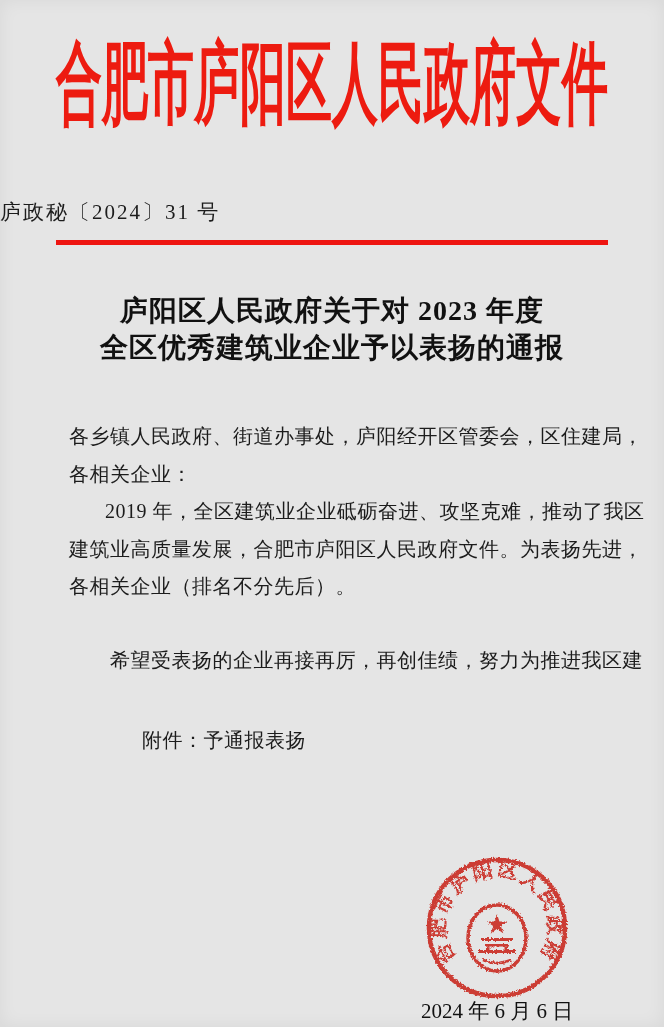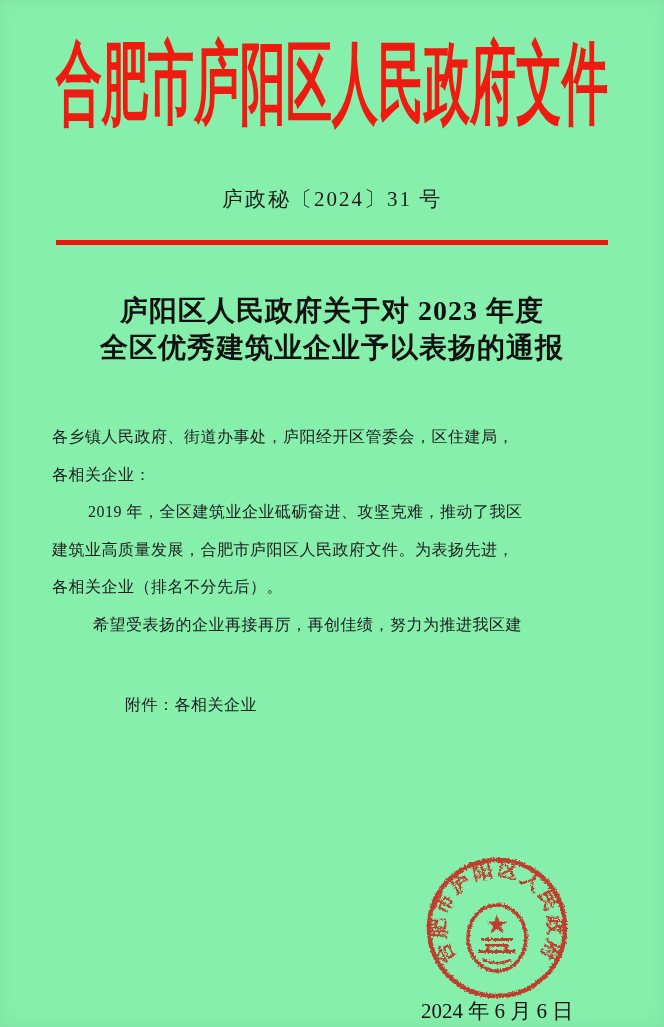--- a/index.html
+++ b/index.html
@@ -5,40 +5,39 @@
   * { margin: 0; padding: 0; box-sizing: border-box; }
   html, body { background: #ffffff; }
   body {
     width: 664px; height: 1027px;
     font-family: "Liberation Serif", "DejaVu Serif", serif;
     overflow: hidden;
   }
   .page {
     position: relative;
     width: 664px; height: 1027px;
-    background: #86efac;
+    background: #e5e5e5;
     box-shadow: inset 0 0 18px rgba(0,0,0,0.06);
   }
   .header-title {
     position: absolute;
     top: 35px; left: 30px; right: 30px;
     height: 97px; line-height: 97px;
     text-align: center;
     font-size: 46px;
     font-weight: bold;
     color: #ed1b10;
     letter-spacing: 0px;
     transform: scaleY(1.95);
     transform-origin: center;
     white-space: nowrap;
   }
   .doc-number {
     position: absolute;
-    top: 185px; left: 0; right: 0;
-    text-align: center;
+    top: 198px; left: 0; right: 0;
     font-size: 21px;
     color: #1c1c1c;
     letter-spacing: 2px;
   }
   .red-line {
     position: absolute;
     top: 240px; left: 56px;
     width: 552px; height: 5px;
     background: #ee1511;
     border: none;
@@ -48,31 +47,31 @@
     top: 292px; left: 0; right: 0;
     text-align: center;
     font-size: 28px;
     font-weight: bold;
     color: #111;
     line-height: 37px;
     letter-spacing: 1px;
   }
   .body-text {
     position: absolute;
-    top: 418px; left: 52px;
+    top: 418px; left: 69px;
     width: 556px;
-    font-size: 16px;
+    font-size: 20px;
     color: #1c1c1c;
     line-height: 37.5px;
     letter-spacing: 0.5px;
     white-space: nowrap;
   }
   .body-line { white-space: nowrap; }
   .indent-sm { padding-left: 36px; }
-  .indent-md { padding-left: 41px; }
+  .indent-md { padding-left: 41px; margin-top: 36px; }
   .attachment-line { padding-left: 73px; margin-top: 43px; }
   .seal {
     position: absolute;
     left: 423px; top: 847px;
     width: 148px; height: 158px;
     opacity: 0.88;
   }
   .doc-date {
     position: absolute;
     top: 997px; left: 421px;
@@ -100,21 +99,21 @@
     <div>全区优秀建筑业企业予以表扬的通报</div>
   </div>
 
   <div class="body-text">
     <div class="body-line">各乡镇人民政府、街道办事处，庐阳经开区管委会，区住建局，</div>
     <div class="body-line">各相关企业：</div>
     <div class="body-line indent-sm">2019 年，全区建筑业企业砥砺奋进、攻坚克难，推动了我区</div>
     <div class="body-line">建筑业高质量发展，合肥市庐阳区人民政府文件。为表扬先进，</div>
     <div class="body-line">各相关企业（排名不分先后）。</div>
     <div class="body-line indent-md">希望受表扬的企业再接再厉，再创佳绩，努力为推进我区建</div>
-    <div class="body-line attachment-line">附件：各相关企业</div>
+    <div class="body-line attachment-line">附件：予通报表扬</div>
   </div>
 
   <svg class="seal" viewBox="-74 -79 148 158" xmlns="http://www.w3.org/2000/svg">
     <defs>
       <filter id="stamp-rough" x="-20%" y="-20%" width="140%" height="140%">
         <feTurbulence type="fractalNoise" baseFrequency="0.55" numOctaves="2" seed="7" result="noise"></feTurbulence>
         <feDisplacementMap in="SourceGraphic" in2="noise" scale="4" xChannelSelector="R" yChannelSelector="G"></feDisplacementMap>
       </filter>
     </defs>
     <g filter="url(#stamp-rough)" fill="none" stroke="#c9251c">

